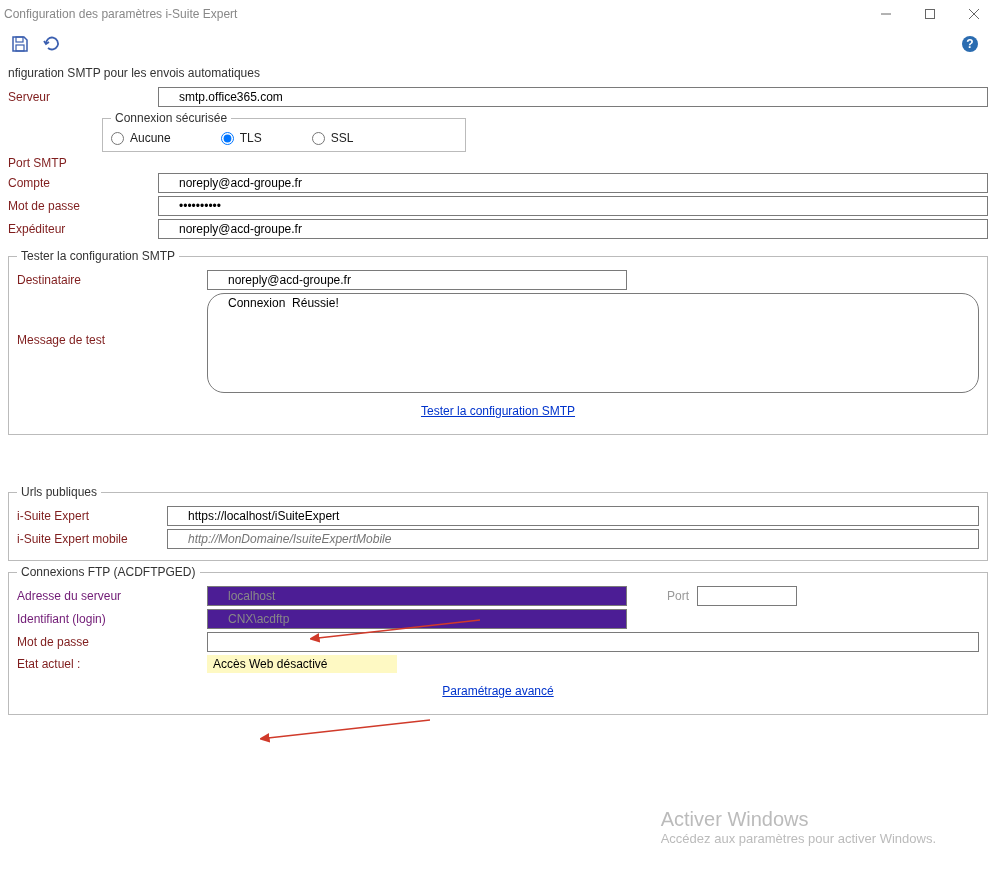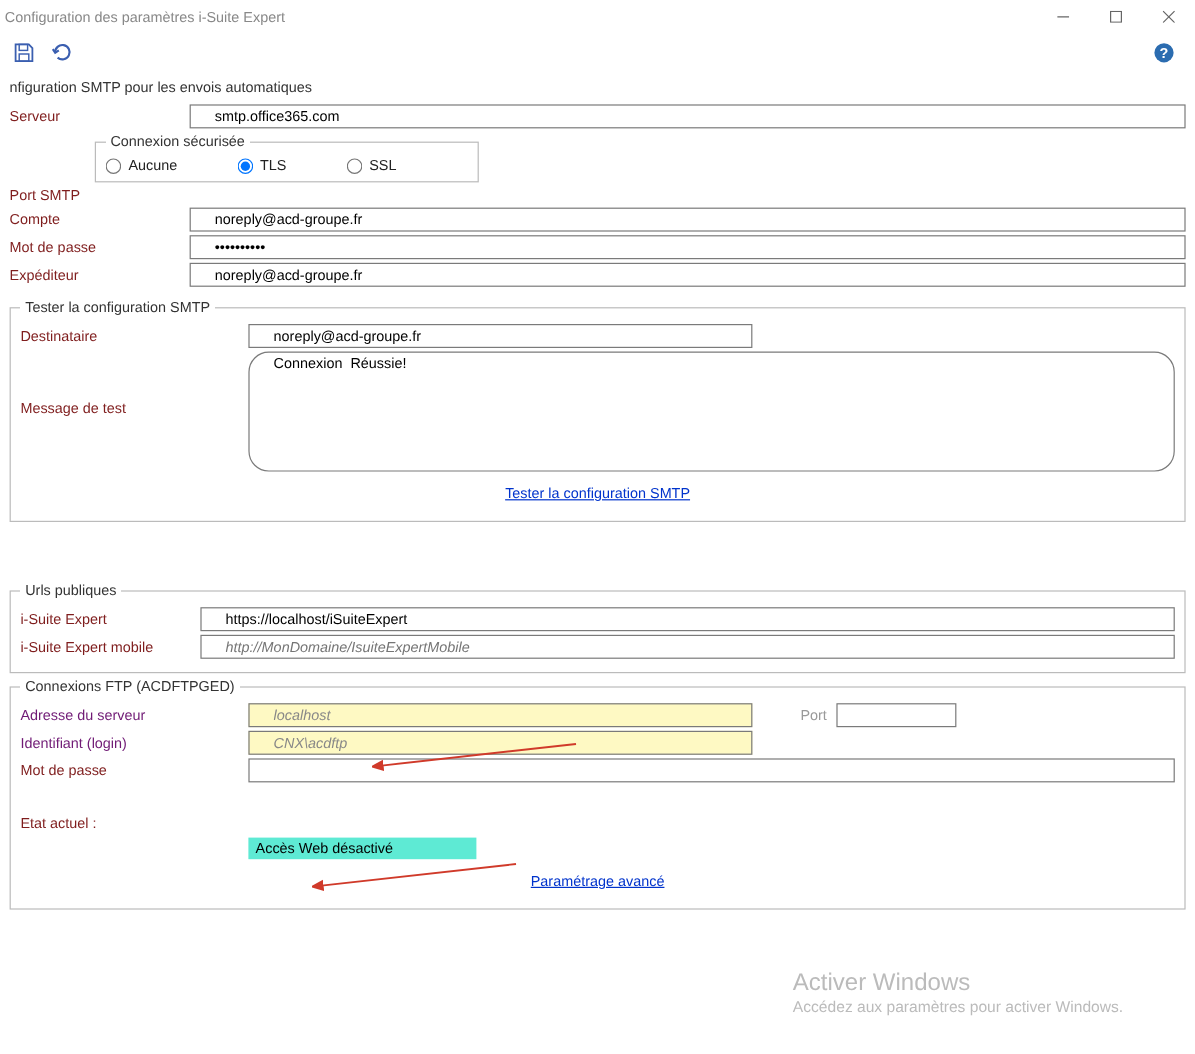--- a/index.html
+++ b/index.html
@@ -18,37 +18,37 @@
   .label.disabled { color: #701a75; }
   input[type="text"], input[type="password"], textarea {
     border: 1px solid #7a7a7a; padding: 2px 20px; font-size: 12px; background: #fff;
   }
   input.wide { flex: 1; }
   input.mid { width: 420px; }
   input.small { width: 100px; }
   textarea { flex: 1; height: 100px; resize: none; font-family: "Segoe UI", Tahoma, sans-serif; border-radius: 17px; }
   fieldset { border: 1px solid #bbb; padding: 4px 8px 8px 8px; margin: 4px 0; }
   legend { padding: 0 4px; color: #333; }
-  .radio-group { width: 320px; border: 1px solid #bbb; padding: 4px 8px; margin-left: 71px; }
+  .radio-group { width: 364px; border: 1px solid #bbb; padding: 4px 8px; margin-left: 94px; }
   .radio-group legend { font-size: 12px; }
   .radio-row { display: flex; gap: 50px; padding: 2px 0; }
   .radio-option { display: flex; align-items: center; gap: 6px; color: #222; }
   .radio-option input { cursor: pointer; }
   .link-btn { color: #0033cc; text-decoration: underline; cursor: pointer; text-align: center; padding: 8px 0; display: block; width: 100%; }
-  .status-bad { background: #5eead4; color: #000; padding: 2px 6px; width: 190px; display:inline-block;margin-top:43px; }
+  .status-bad { background: #fef9c3; color: #000; padding: 2px 6px; width: 190px; display:inline-block; }
   .arrow { position: absolute; pointer-events: none; }
   .watermark { position: absolute; right: 60px; bottom: 32px; color: #bbb; }
   .watermark .wm-title { font-size: 20px; }
   .watermark .wm-sub { font-size: 13px; }
   .fieldset-inner .row .label { width: 190px; }
   .fieldset-ftp .row .label { width: 190px; }
   .fieldset-test { margin-top: 10px; }
   .fieldset-urls { margin-top: 50px; }
   .port-group { display:flex; align-items:center; gap:8px; margin-left:40px;}
-  input[disabled] { background: #fef9c3; color:#888;font-style:italic; }
+  input[disabled] { background: #4c1d95; color:#888; }
 </style>
 </head>
 <body>
 
 <div class="titlebar">
   <span>Configuration des paramètres i-Suite Expert</span>
   <div class="titlebar-controls">
     <div class="tb-btn">
       <svg width="10" height="10">
           <line x1="0" y1="5" x2="10" y2="5" stroke-width="1"></line>

